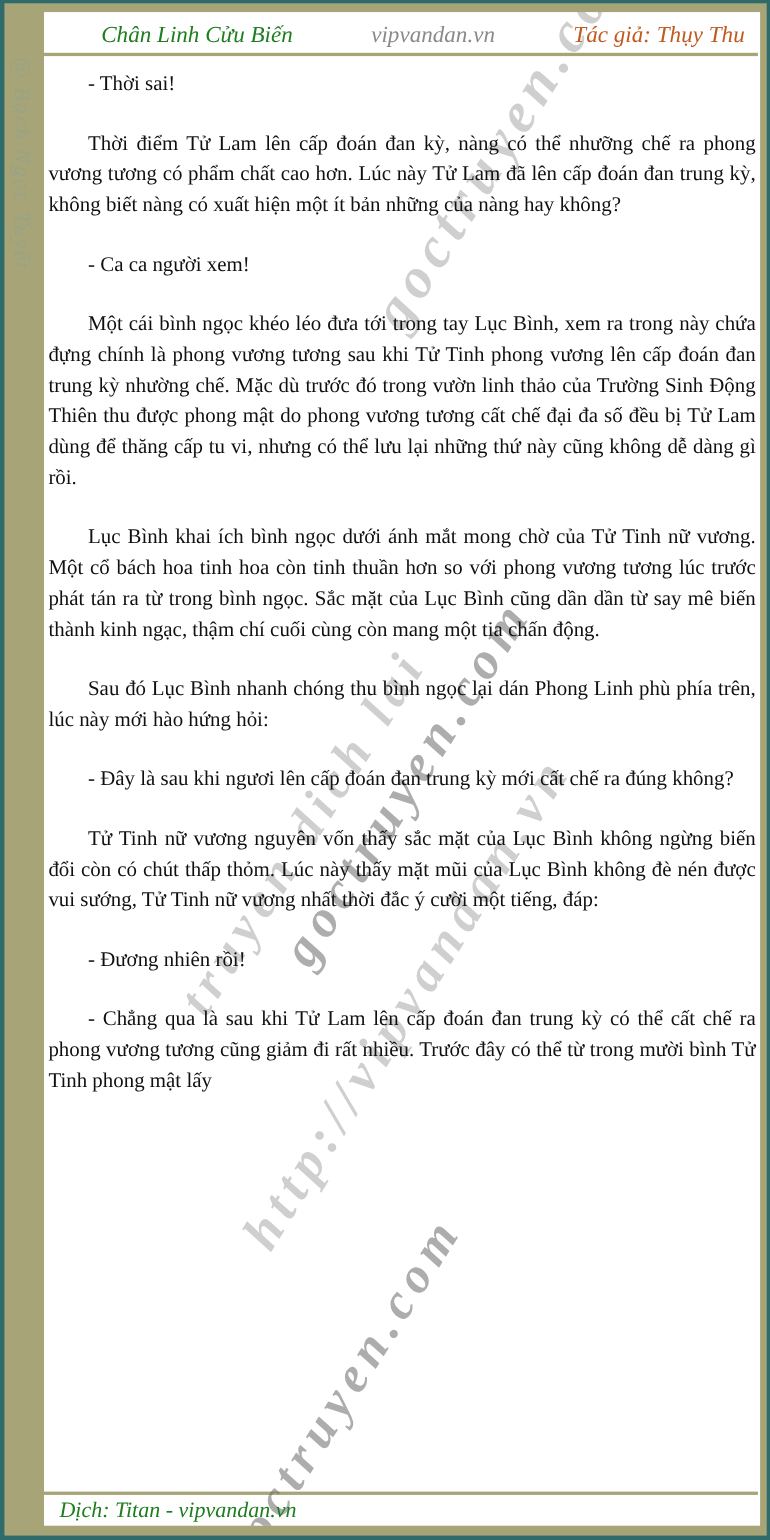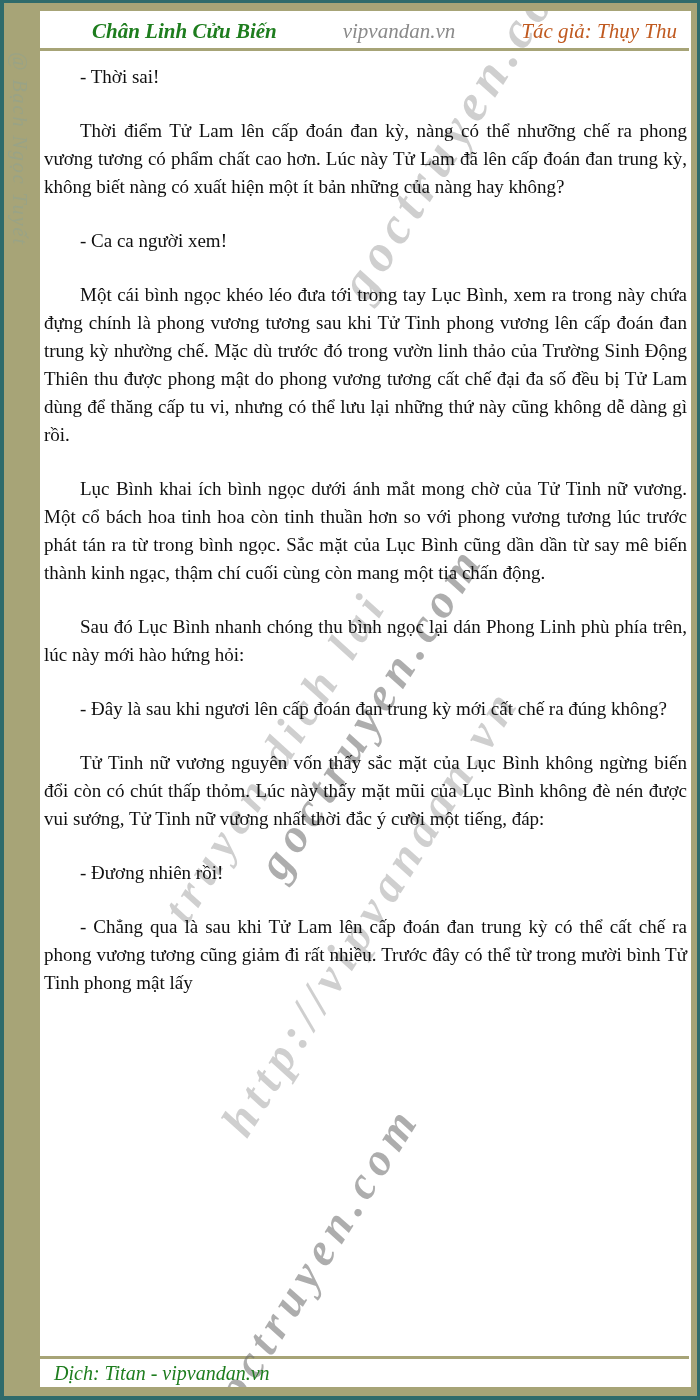--- a/index.html
+++ b/index.html
@@ -41,21 +41,21 @@
   .wm-light { color:rgba(135,135,135,0.40); }
   .wm-dark  { color:rgba(105,105,105,0.55); }
 
   
   .hdr {
     position:relative; z-index:2;
     display:flex; align-items:baseline; justify-content:space-between;
     padding:8px 14px 4px 52px;
     font-style:italic; font-size:21px;
   }
-  .hdr .title  { color:#1e7d1e;font-weight:bold; }
+  .hdr .title  { color:#1e7d1e; }
   .hdr .site   { color:#8a8a8a;font-style:italic; }
   .hdr .author { color:#c05a20; }
   .rule {
     height:3px; background:#a7a477; margin:0 2px 0 0;
     position:relative; z-index:0;
   }
 
   
   .page-text {
     position:relative; z-index:2;

